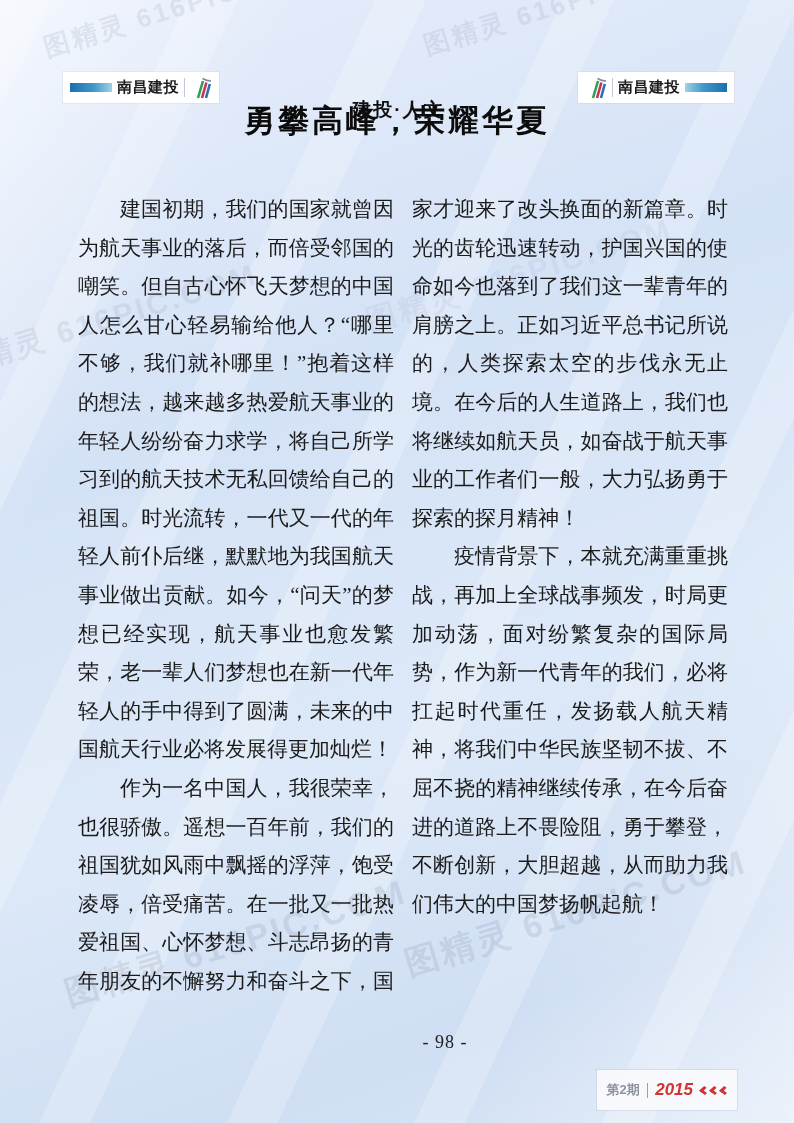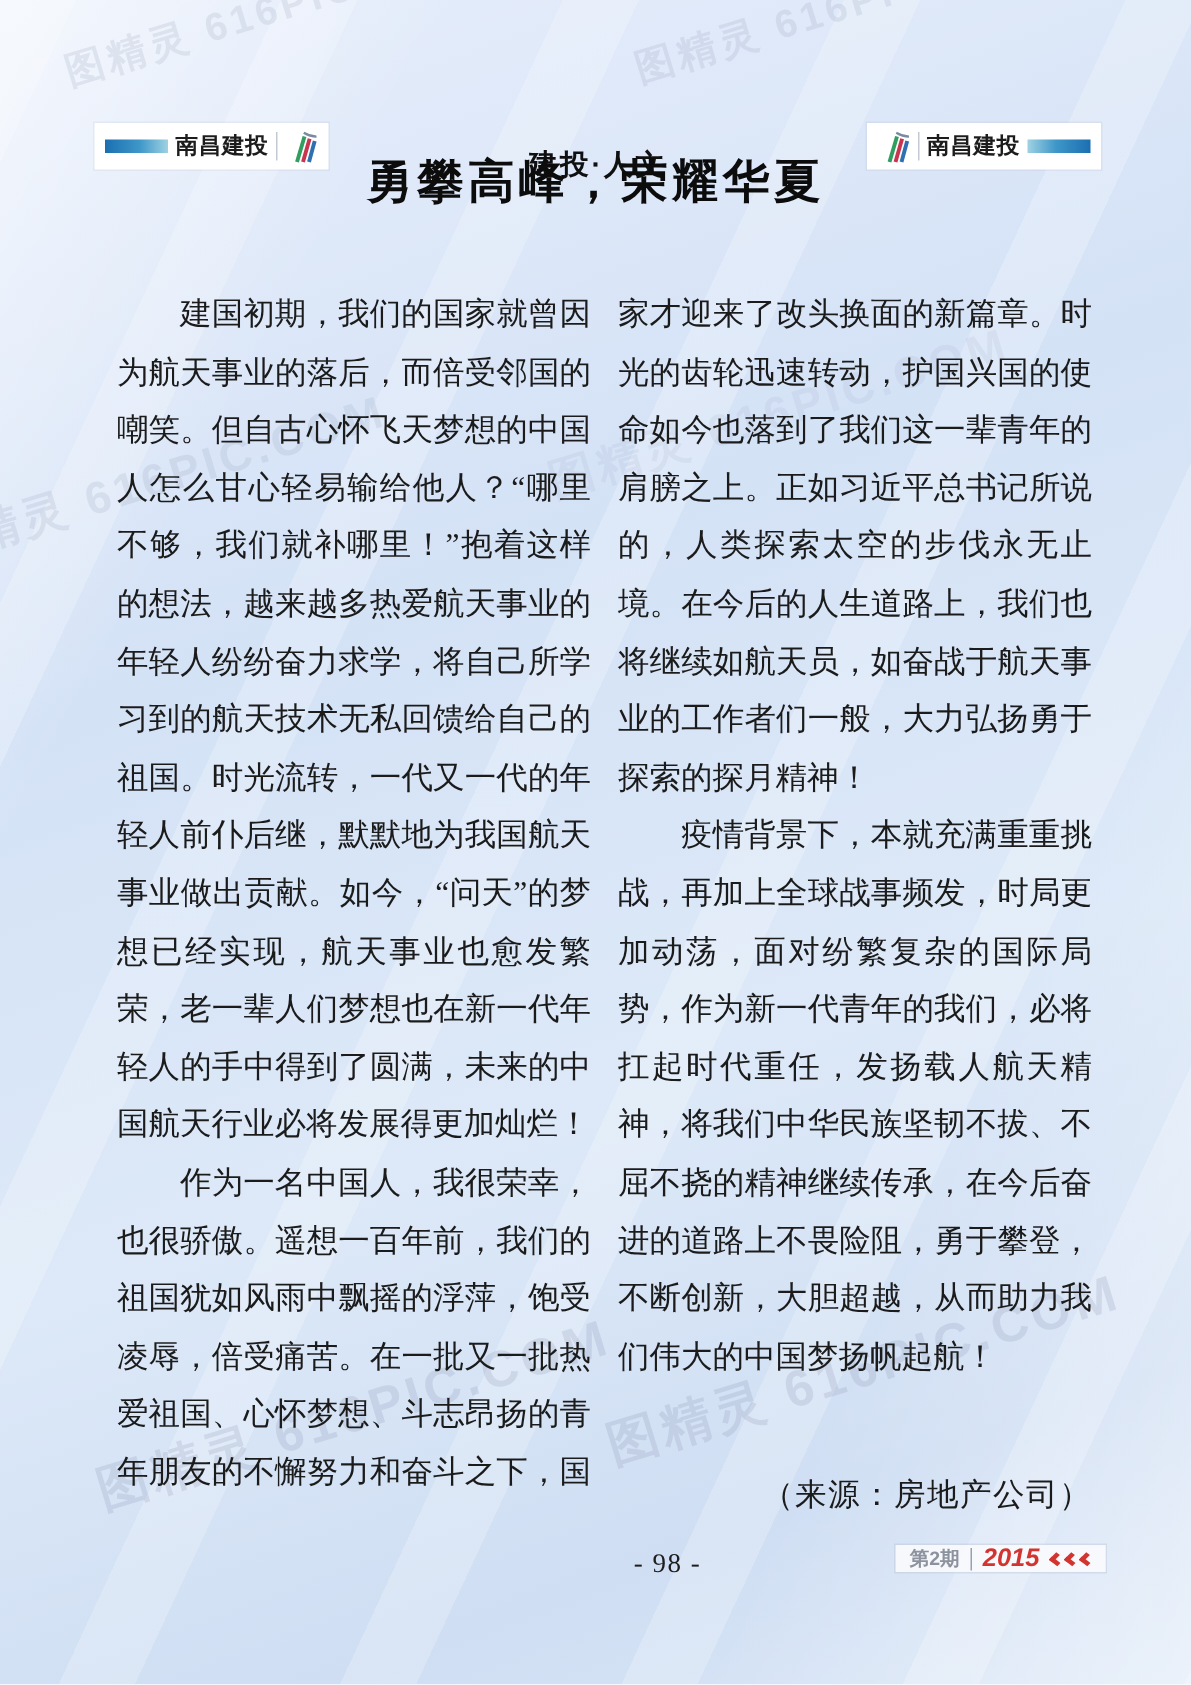--- a/index.html
+++ b/index.html
@@ -40,21 +40,21 @@
   .wm-2 { top: -12px; left: 418px; font-size: 26px; }
   .wm-3 { top: 300px; left: -55px; font-size: 30px; }
   .wm-4 { top: 255px; left: 360px; font-size: 30px; color: rgba(128,142,168,0.10); }
   .wm-5 { top: 920px; left: 58px;  font-size: 34px; color: rgba(128,142,168,0.20); }
   .wm-6 { top: 890px; left: 398px; font-size: 34px; color: rgba(128,142,168,0.20); }
 
   
   .header {
     position: absolute;
     top: 72px; left: 63px; right: 60px;
-    display: flex; align-items: center; justify-content: space-between;
+    display: flex; justify-content: space-between;
   }
   .logo {
     background: #ffffff;
     height: 31px; width: 156px;
     display: flex; align-items: center;
     padding: 0 7px; gap: 5px;
     box-shadow: 0 0 0 1px rgba(0,0,0,0.04);
   }
   .logo-bar { flex: 1; height: 9px; }
   .bar-left  { background: linear-gradient(90deg, #1b6fb0 0%, #3e97c9 55%, #9fd2e2 100%); }
@@ -112,22 +112,22 @@
   .page-number {
     position: absolute;
     top: 1032px; left: 0; width: 100%;
     text-align: center;
     font-size: 18px; color: #1d1d1d;
     letter-spacing: 1px;
     margin-left: 48px;
   }
   .issue-badge {
     position: absolute;
-    top: 1030px; right: 57px;
-    height: 18px;
+    top: 1070px; right: 57px;
+    height: 40px;
     display: flex; align-items: center; gap: 7px;
     background: rgba(249,250,252,0.92);
     padding: 0 9px;
     box-shadow: 0 0 0 1px rgba(180,190,205,0.35);
   }
   .issue-label {
     font-family: "Liberation Sans", sans-serif;
     font-size: 13px; font-weight: bold; color: #8d939e;
   }
   .badge-div { width: 1.5px; height: 15px; background: #9aa1ad; }
@@ -190,21 +190,20 @@
   </div>
 
   <div class="page-title">勇攀高峰，荣耀华夏</div>
 
   <div class="article">
     <p>建国初期，我们的国家就曾因为航天事业的落后，而倍受邻国的嘲笑。但自古心怀飞天梦想的中国人怎么甘心轻易输给他人？“哪里不够，我们就补哪里！”抱着这样的想法，越来越多热爱航天事业的年轻人纷纷奋力求学，将自己所学习到的航天技术无私回馈给自己的祖国。时光流转，一代又一代的年轻人前仆后继，默默地为我国航天事业做出贡献。如今，“问天”的梦想已经实现，航天事业也愈发繁荣，老一辈人们梦想也在新一代年轻人的手中得到了圆满，未来的中国航天行业必将发展得更加灿烂！</p>
     <p>作为一名中国人，我很荣幸，也很骄傲。遥想一百年前，我们的祖国犹如风雨中飘摇的浮萍，饱受凌辱，倍受痛苦。在一批又一批热爱祖国、心怀梦想、斗志昂扬的青年朋友的不懈努力和奋斗之下，国家才迎来了改头换面的新篇章。时光的齿轮迅速转动，护国兴国的使命如今也落到了我们这一辈青年的肩膀之上。正如习近平总书记所说的，人类探索太空的步伐永无止境。在今后的人生道路上，我们也将继续如航天员，如奋战于航天事业的工作者们一般，大力弘扬勇于探索的探月精神！</p>
     <p>疫情背景下，本就充满重重挑战，再加上全球战事频发，时局更加动荡，面对纷繁复杂的国际局势，作为新一代青年的我们，必将扛起时代重任，发扬载人航天精神，将我们中华民族坚韧不拔、不屈不挠的精神继续传承，在今后奋进的道路上不畏险阻，勇于攀登，不断创新，大胆超越，从而助力我们伟大的中国梦扬帆起航！</p>
   </div>
 
-  <div class="source-line">（来源：房地产公司）</div>
 
   <div class="page-number">- 98 -</div>
 
   <div class="issue-badge">
     <span class="issue-label">第2期</span>
     <span class="badge-div"></span>
     <span class="year-label">2015</span>
     <span class="chevrons">
       <span class="chev"></span>
       <span class="chev"></span>

